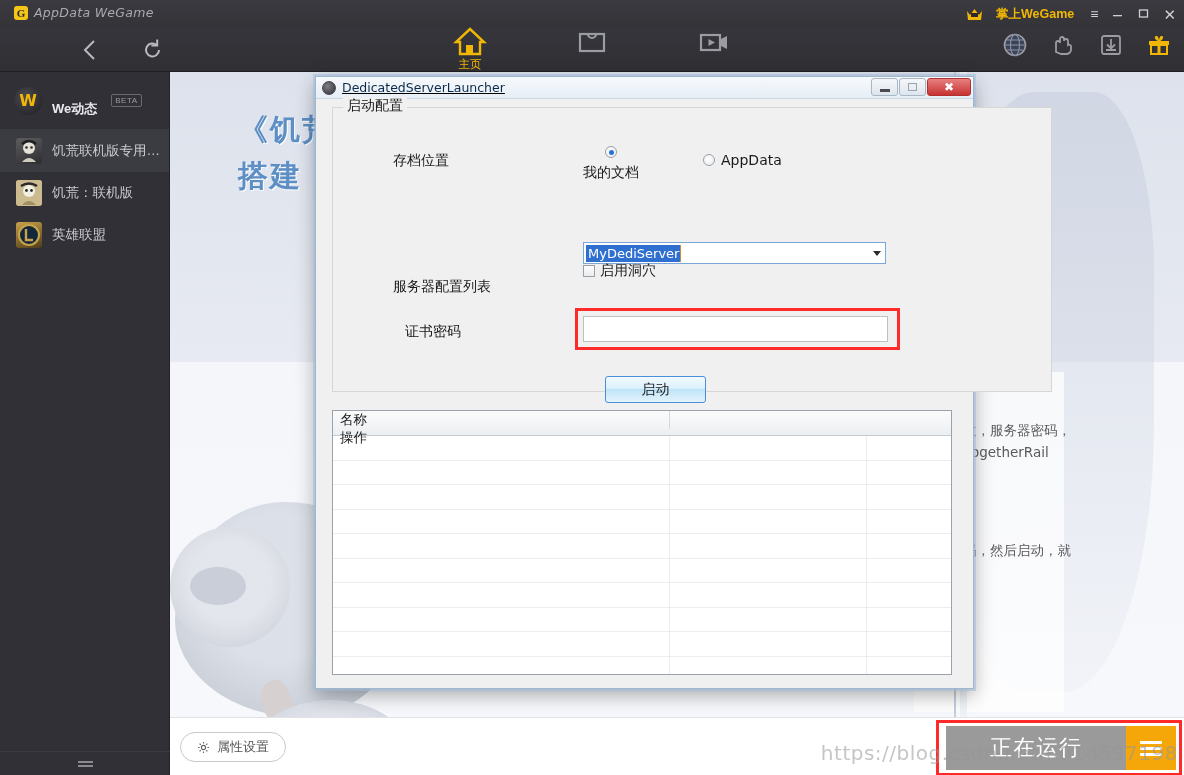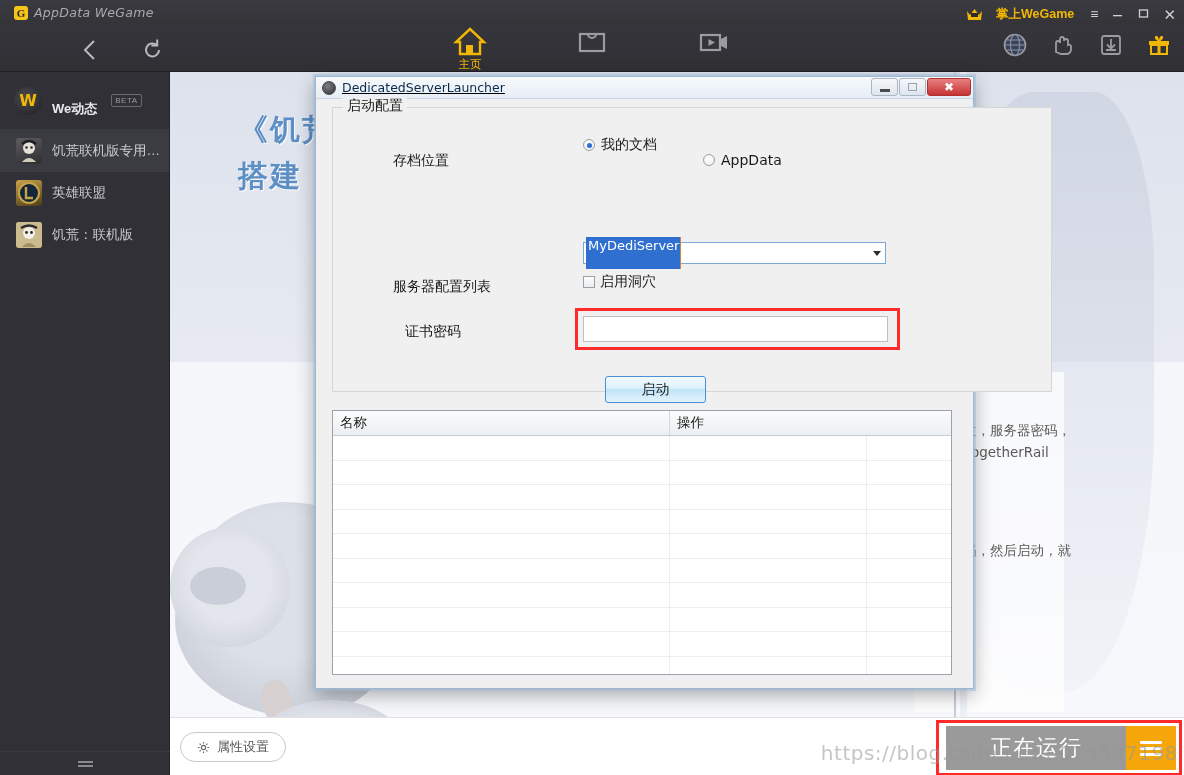--- a/index.html
+++ b/index.html
@@ -226,29 +226,29 @@
   }
   .radio.on::after {
     content: ''; position: absolute; left: 2.5px; top: 2.5px; width: 5px; height: 5px;
     border-radius: 50%; background: #2a6fd4;
   }
   .combo {
     position: absolute; left: 250px; top: 134px; width: 303px; height: 22px;
     border: 1px solid #7ba7d7; background: #fff; display: flex; align-items: center; cursor: text;
   }
   .combo-text {
-    font-size: 13px; color: #ffffff; background: #2f6fd0; padding: 1px 1px 16px 2px;
+    font-size: 13px; color: #ffffff; background: #2f6fd0; padding: 1px 1px 1px 2px;
     margin-left: 2px; border-right: 1px solid #d08a36;
   }
   .combo-arrow {
     margin-left: auto; width: 17px; height: 20px; display: flex; align-items: center; justify-content: center;
     cursor: pointer;
   }
   .caret-down { width: 0; height: 0; border-left: 4px solid transparent; border-right: 4px solid transparent; border-top: 5px solid #2b2b2b; }
-  .chk-row { position: absolute; left: 250px; top: 165px; display: flex; align-items: center; gap: 5px; font-size: 14px; color: #1a1a1a; cursor: pointer; }
+  .chk-row { position: absolute; left: 250px; top: 154px; display: flex; align-items: center; gap: 5px; font-size: 14px; color: #1a1a1a; cursor: pointer; }
   .chkbox { width: 12px; height: 12px; border: 1px solid #9aa0a6; background: linear-gradient(180deg,#fdfdfd,#e9ecee); }
   .pwd-field {
     position: absolute; left: 250px; top: 208px; width: 305px; height: 26px;
     border: 1px solid #bfbfbf; background: #fff;
   }
   .annot-pwd {
     position: absolute; left: 242px; top: 200px; width: 325px; height: 42px;
     border: 3px solid #ff2a2a; pointer-events: none;
   }
   .start-btn {
@@ -256,21 +256,21 @@
     border: 1px solid #4a90d9; border-radius: 3px;
     background: linear-gradient(180deg,#f2faff 0%, #dcf0fb 45%, #bfe4f8 50%, #e3f3fc 100%);
     display: flex; align-items: center; justify-content: center;
     font-size: 14px; color: #1a1a1a; cursor: pointer;
   }
 
   .grid-wrap {
     position: absolute; left: 16px; top: 333px; width: 620px; height: 265px;
     border: 1px solid #9aa3ad; background: #fff;
   }
-  .grid-head { display: flex; height: 25px; background: linear-gradient(180deg,#fbfbfb,#eceff2); border-bottom: 1px solid #c5cbd2; }
+  .grid-head { display: flex; height: 25px; background: linear-gradient(180deg,#fbfbfb,#eceff2); border-bottom: 1px solid #c5cbd2; flex-direction: column; }
   .grid-th {
     font-size: 13.5px; color: #1a1a1a; display: flex; align-items: center; padding-left: 7px;
     border-right: 1px solid #d4d9de; box-sizing: border-box;
   }
   .grid-th.c1 { width: 337px; }
   .grid-th.c2 { width: 197px; }
   .grid-th.c3 { flex: 1; border-right: none; }
   .grid-body { position: relative; height: 238px; overflow: hidden; }
   .grid-row { height: 24.5px; display: flex; border-bottom: 1px solid #ededed; }
   .grid-td { border-right: 1px solid #ededed; box-sizing: border-box; }
@@ -399,41 +399,41 @@
           <path d="M6 24 q7 -8 14 0 Z" fill="#cfcabb"></path>
           <circle cx="10.5" cy="9.5" r="1.3" fill="#2b2b2f"></circle>
             <circle cx="15.5" cy="9.5" r="1.3" fill="#2b2b2f"></circle>
           <path d="M6 6 q7 -6 14 0" fill="none" stroke="#1f1f22" stroke-width="2.5"></path>
         </svg>
       </span>
       <span class="sb-label">饥荒联机版专用服...</span>
     </div>
 
     <div class="sb-item">
-      <span class="sb-icon lol">
-        <svg width="26" height="26" viewBox="0 0 26 26">
-          <circle cx="13" cy="13" r="10" fill="#14263a" stroke="#c8a34b" stroke-width="2"></circle>
-          <path d="M10 7 L10 18 L17 18" fill="none" stroke="#c8a34b" stroke-width="2.4"></path>
-        </svg>
-      </span>
-      <span class="sb-label">英雄联盟</span>
-    </div>
-
-    <div class="sb-item">
       <span class="sb-icon dst2">
         <svg width="26" height="26" viewBox="0 0 26 26">
           <rect width="26" height="26" fill="#cbbb8e"></rect>
           <circle cx="13" cy="11" r="6" fill="#f2efe4"></circle>
           <circle cx="10.5" cy="10.5" r="1.4" fill="#2b2b2f"></circle>
             <circle cx="15.5" cy="10.5" r="1.4" fill="#2b2b2f"></circle>
           <path d="M5 6 q8 -5 16 0" fill="none" stroke="#2b2b2f" stroke-width="2.6"></path>
           <path d="M6 25 q7 -8 14 0 Z" fill="#a08f63"></path>
         </svg>
       </span>
       <span class="sb-label">饥荒：联机版</span>
+    </div>
+
+    <div class="sb-item">
+      <span class="sb-icon lol">
+        <svg width="26" height="26" viewBox="0 0 26 26">
+          <circle cx="13" cy="13" r="10" fill="#14263a" stroke="#c8a34b" stroke-width="2"></circle>
+          <path d="M10 7 L10 18 L17 18" fill="none" stroke="#c8a34b" stroke-width="2.4"></path>
+        </svg>
+      </span>
+      <span class="sb-label">英雄联盟</span>
     </div>
 
     <div class="sb-collapse">
       <div class="sb-collapse-bars">
           <div></div>
           <div></div>
         </div>
     </div>
   </div>
 
@@ -511,21 +511,21 @@
         <div class="wbtn close">
           <span class="glyph">✖</span>
         </div>
       </div>
     </div>
 
     <div class="group">
       <div class="group-legend">启动配置</div>
 
       <div class="form-label" style="left:60px; top:44px;">存档位置</div>
-      <div class="radio-row" style="left:250px; top:28px;">
+      <div class="radio-row" style="left:250px; top:38px;flex-direction:column;">
         <span class="radio on"></span>
         <span>我的文档</span>
       </div>
       <div class="radio-row" style="left:370px; top:44px;">
         <span class="radio"></span>
         <span>AppData</span>
       </div>
 
       <div class="form-label" style="left:60px; top:138px;margin-top:32px;">服务器配置列表</div>
       <div class="combo">

